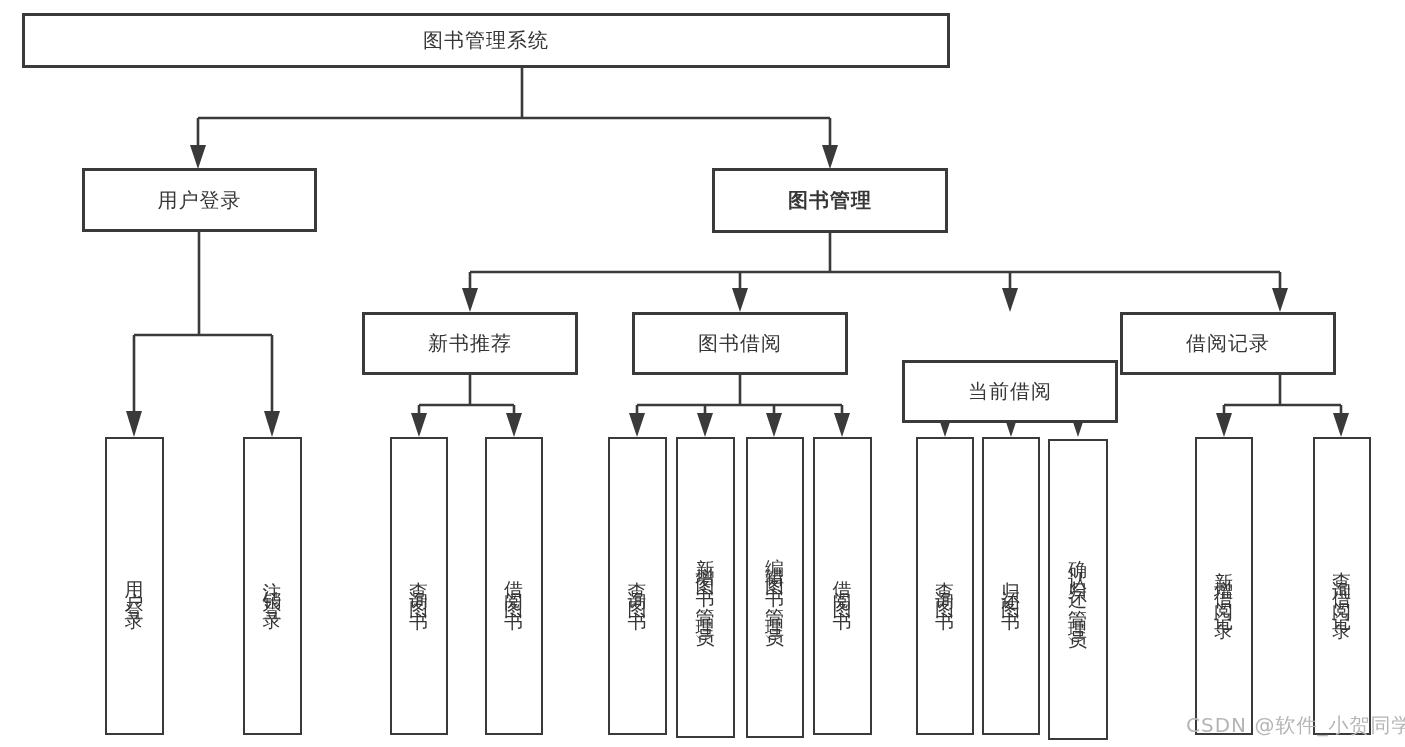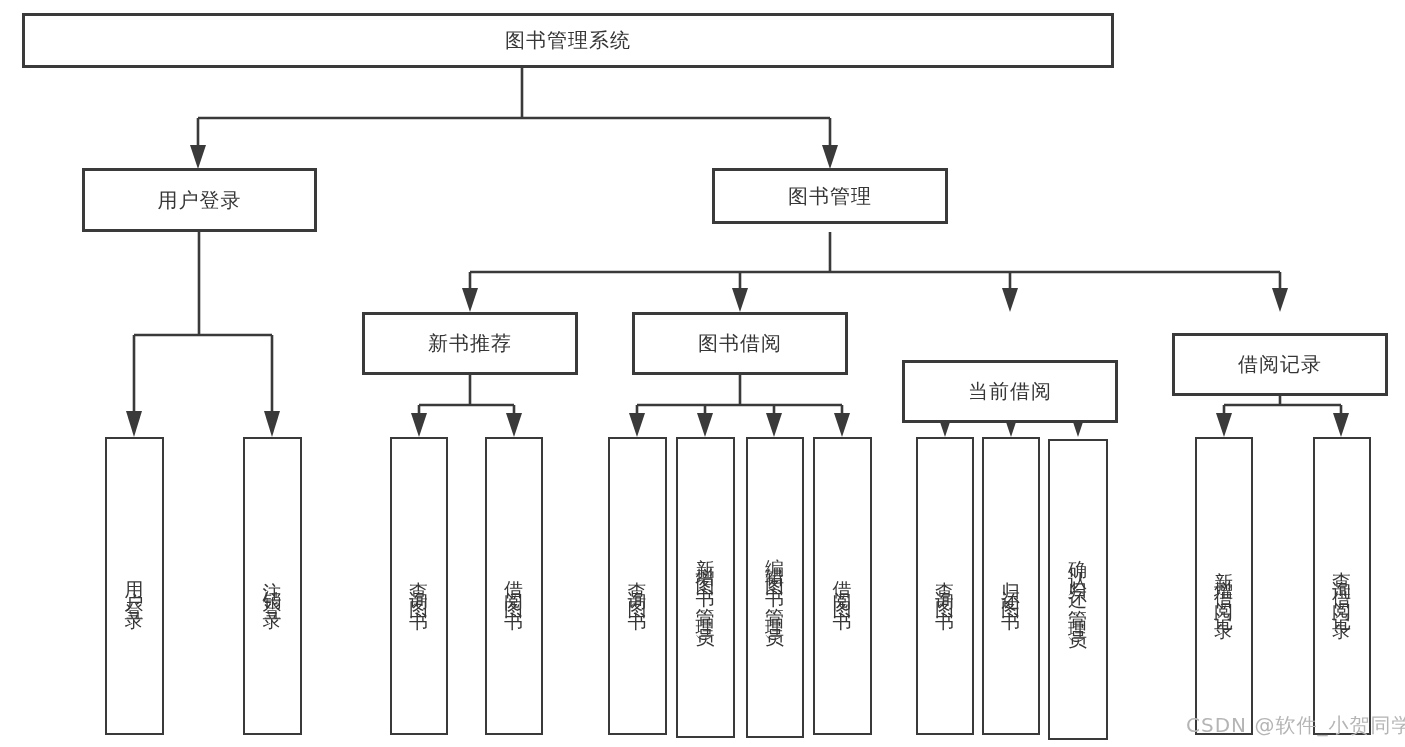--- a/index.html
+++ b/index.html
@@ -82,29 +82,29 @@
       <polygon points="766,413 782,413 774,437"></polygon>
       <polygon points="834,413 850,413 842,437"></polygon>
       <polygon points="937,413 953,413 945,437"></polygon>
       <polygon points="1003,413 1019,413 1011,437"></polygon>
       <polygon points="1070,413 1086,413 1078,437"></polygon>
       <polygon points="1216,413 1232,413 1224,437"></polygon>
       <polygon points="1333,413 1349,413 1341,437"></polygon>
     </g>
   </svg>
 
-  <div class="node" style="left:22px; top:13px; width:1092px; height:55px;">图书管理系统</div>
+  <div class="node" style="left:22px; top:13px; width:928px; height:55px;">图书管理系统</div>
 
   <div class="node" style="left:82px; top:168px; width:235px; height:64px;">用户登录</div>
-  <div class="node" style="left:712px; top:168px; width:236px; height:56px;">图书管理</div>
+  <div class="node" style="left:712px; top:168px; width:236px; height:65px;font-weight:bold;">图书管理</div>
 
   <div class="node" style="left:362px; top:312px; width:216px; height:63px;">新书推荐</div>
   <div class="node" style="left:632px; top:312px; width:216px; height:63px;">图书借阅</div>
   <div class="node" style="left:902px; top:312px; width:216px; height:63px;margin-top:48px;">当前借阅</div>
-  <div class="node" style="left:1172px; top:312px; width:216px; height:63px;margin-top:21px;">借阅记录</div>
+  <div class="node" style="left:1120px; top:312px; width:216px; height:63px;">借阅记录</div>
 
   <div class="node leaf" style="left:105px; top:437px; width:59px; height:298px;">用户登录</div>
   <div class="node leaf" style="left:243px; top:437px; width:59px; height:298px;">注销登录</div>
 
   <div class="node leaf" style="left:390px; top:437px; width:58px; height:298px;">查询图书</div>
   <div class="node leaf" style="left:485px; top:437px; width:58px; height:298px;">借阅图书</div>
 
   <div class="node leaf" style="left:608px; top:437px; width:59px; height:298px;">查询图书</div>
   <div class="node leaf" style="left:676px; top:437px; width:59px; height:301px;">新增图书（管理员）</div>
   <div class="node leaf" style="left:746px; top:437px; width:58px; height:301px;">编辑图书（管理员）</div>

